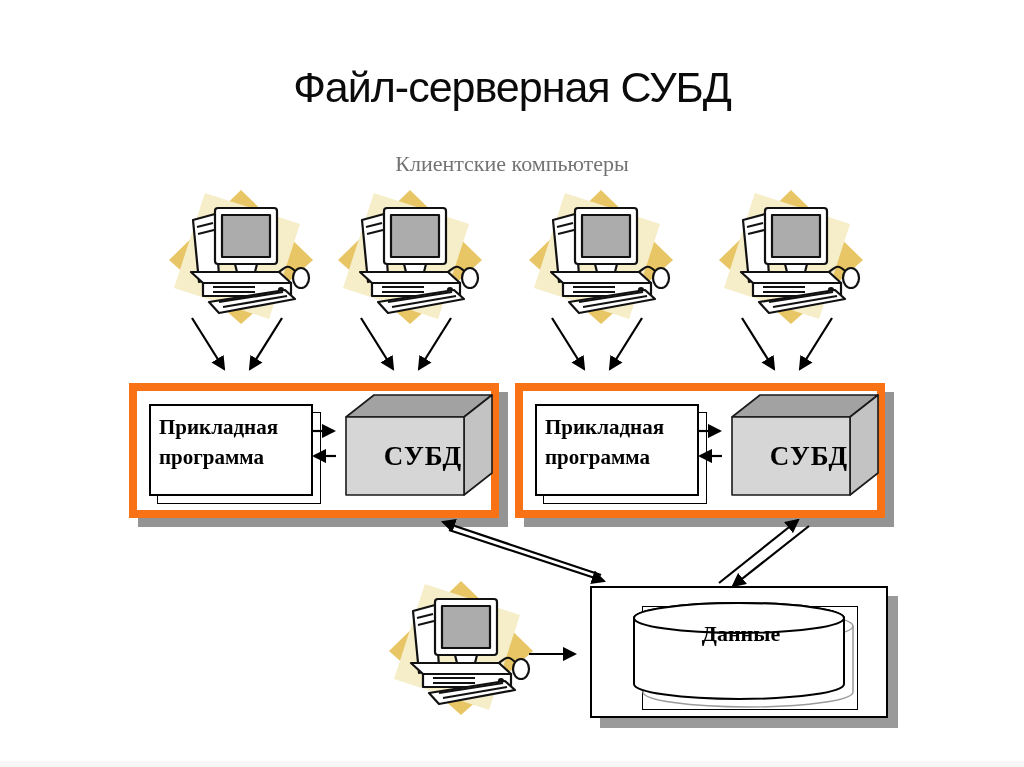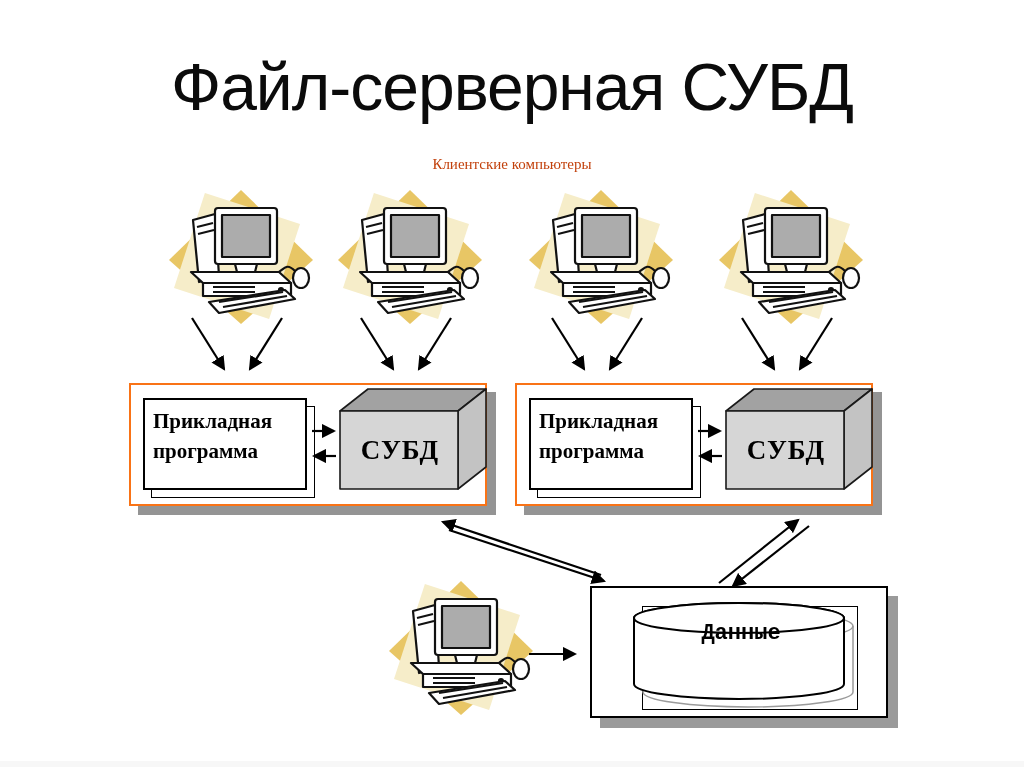--- a/index.html
+++ b/index.html
@@ -2,61 +2,61 @@
 <html><head>
 <meta charset="utf-8">
 <style>
   html,body{margin:0;padding:0;background:#fff;}
   .page{
     position:relative;width:1024px;height:767px;background:#ffffff;
     overflow:hidden;font-family:"Liberation Serif",serif;color:#000;
   }
   .slide-title{
     position:absolute;left:0;top:58px;width:1024px;text-align:center;
-    font-family:"Liberation Sans",sans-serif;font-size:66px;line-height:58px;
+    font-family:"Liberation Sans",sans-serif;font-size:43px;line-height:58px;
     letter-spacing:-1px;color:#0b0b0b;white-space:nowrap;
   }
   .caption{
-    position:absolute;font-size:15px;line-height:22px;color:#c2410c;
+    position:absolute;font-size:22px;line-height:22px;color:#737373;
   }
   .caption.clients{left:0;top:153px;width:1024px;text-align:center;}
   .caption.server{left:208px;top:629px;width:170px;text-align:left;}
   .pc-icon{position:absolute;width:160px;height:140px;}
   .arrow-layer{position:absolute;left:0;top:0;width:1024px;height:767px;pointer-events:none;z-index:30;}
   .client-node{
-    position:absolute;width:354px;height:119px;background:#fff;border:2px solid #f97316;
+    position:absolute;width:354px;height:119px;background:#fff;border:8px solid #f97316;
     box-shadow:9px 9px 0 0 #949494;z-index:10;
   }
   .sheet-back{
     position:absolute;left:20px;top:21px;width:164px;height:92px;
     background:#fff;border:1px solid #000;box-sizing:border-box;
   }
   .sheet-front{
     position:absolute;left:12px;top:13px;width:164px;height:92px;
     background:#fff;border:2px solid #000;box-sizing:border-box;
     padding:6px 8px;font-size:21px;font-weight:bold;line-height:30px;
   }
   .cube-svg{position:absolute;left:205px;top:0px;width:153px;height:110px;}
   .cube-label{
     position:absolute;left:209px;top:26px;width:120px;height:78px;
     display:flex;align-items:center;justify-content:center;
-    font-size:27px;font-weight:bold;letter-spacing:1px;
+    font-size:27px;font-weight:bold;letter-spacing:1px;padding-left:17px;
   }
   .data-box{
     position:absolute;left:590px;top:586px;width:294px;height:128px;background:#fff;
     border:2px solid #000;box-shadow:10px 10px 0 0 #9a9a9a;z-index:10;
   }
   .data-sheet-back{
     position:absolute;left:50px;top:18px;width:216px;height:104px;
     border:1px solid #000;box-sizing:border-box;background:transparent;
   }
   .cyl-svg{position:absolute;left:36px;top:4px;width:226px;height:122px;}
   .data-text{
     position:absolute;left:36px;top:30px;width:226px;text-align:center;
-    font-weight:bold;font-size:22px;line-height:32px;font-family:Liberation Mono, monospace;
+    font-weight:bold;font-size:22px;line-height:32px;
   }
   .bottom-strip{
     position:absolute;left:0;bottom:0;width:1024px;height:6px;background:#f7f7f7;
   }
 </style>
 </head>
 <body>
 
 <div class="page">
 

